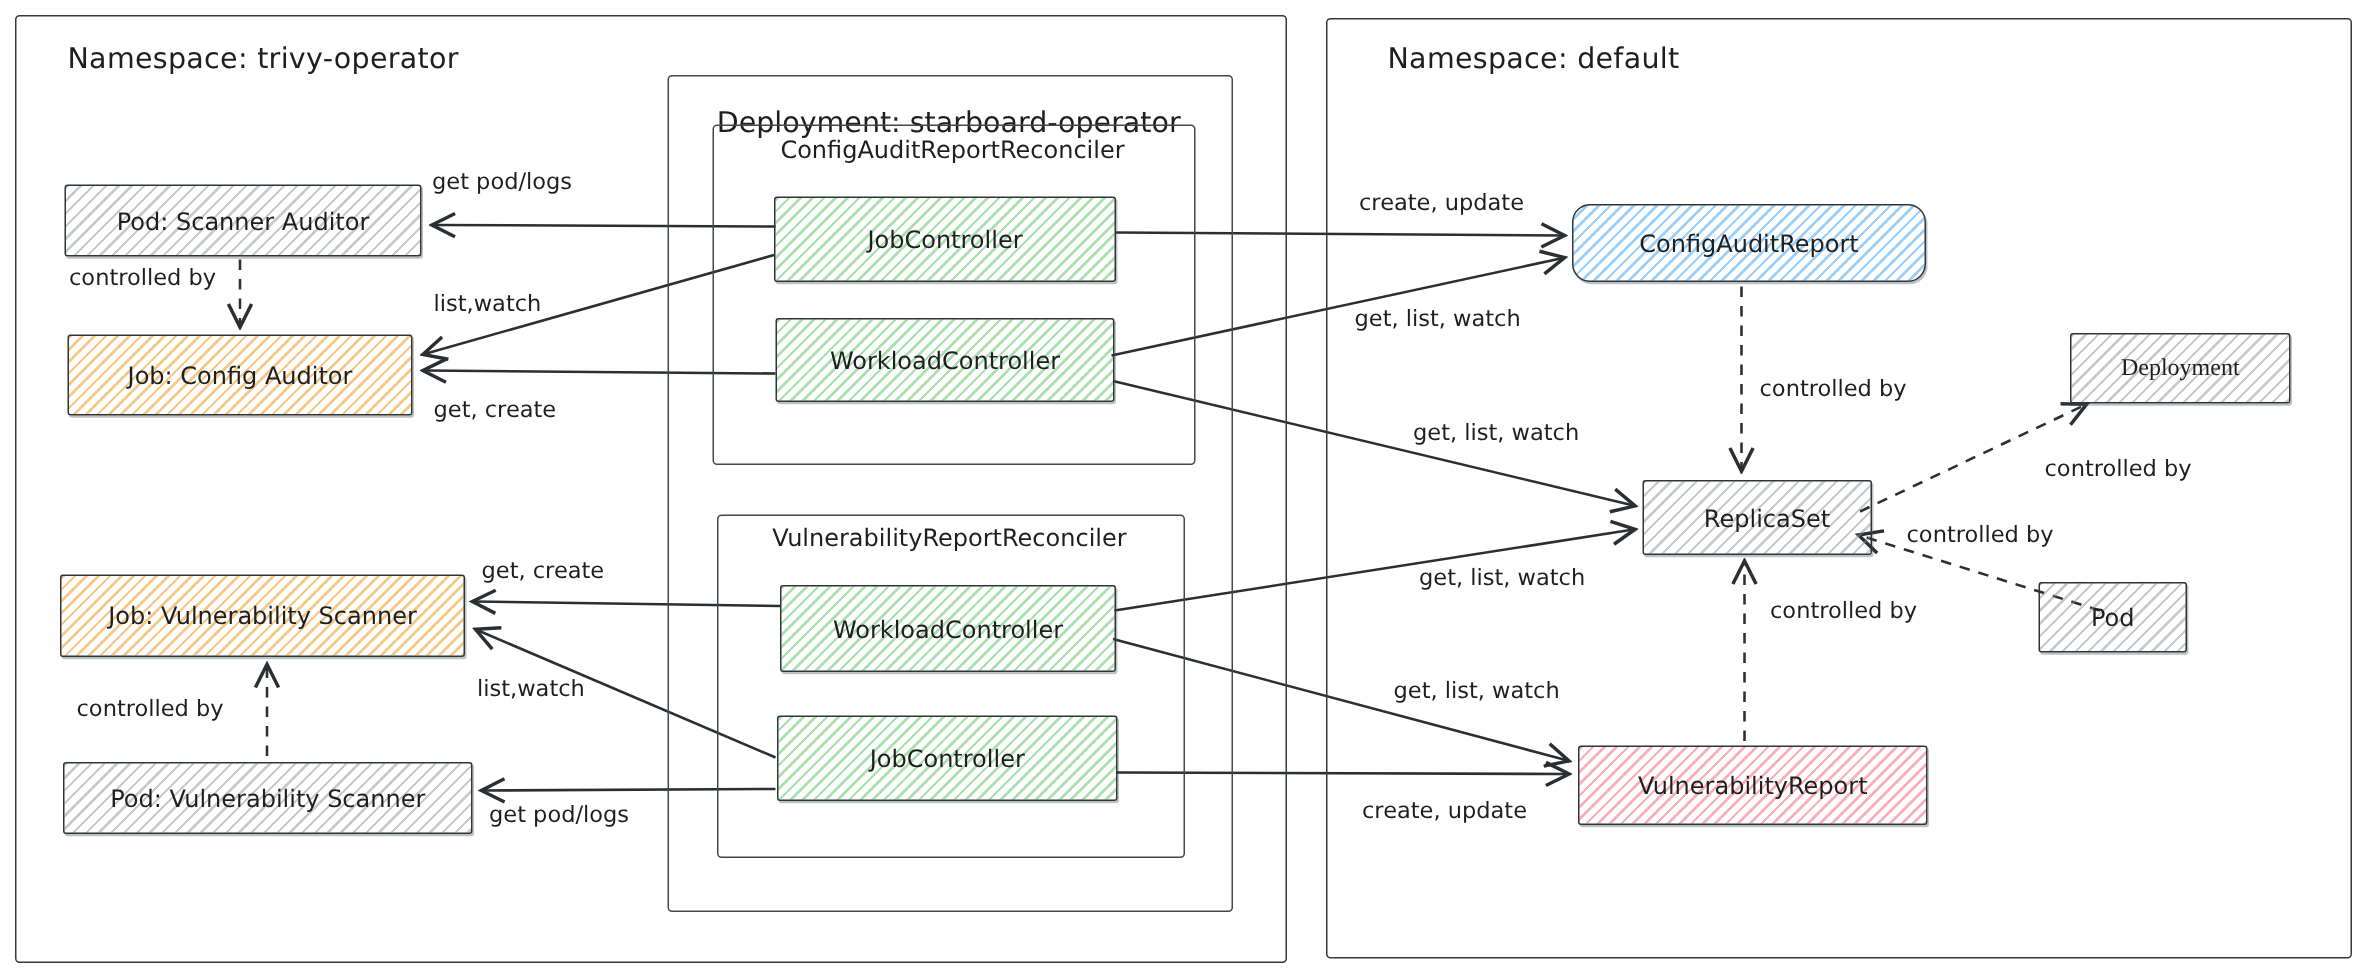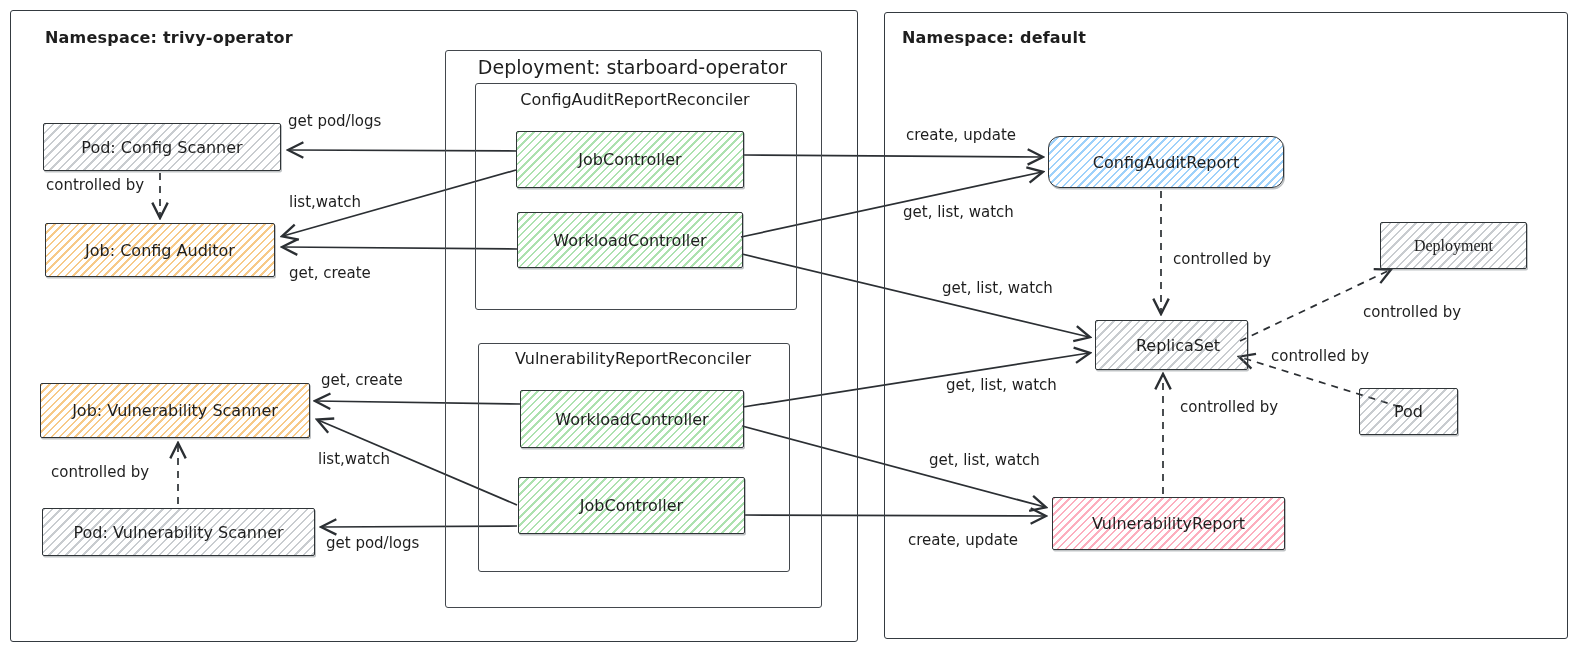--- a/index.html
+++ b/index.html
@@ -1,22 +1,22 @@
 <!DOCTYPE html>
 <html><head>
 <meta charset="utf-8">
 <style>
   html,body{margin:0;padding:0;background:#ffffff;}
   body{width:1574px;height:653px;position:relative;overflow:hidden;
        font-family:"DejaVu Sans", sans-serif;color:#1e1e1e;}
   .container{position:absolute;border:1.6px solid #343a40;border-radius:3px;background:transparent;}
   .group{position:absolute;border:1.5px solid #43484d;border-radius:3px;background:transparent;}
-  .ns-title{position:absolute;font-size:16px;font-weight:700;letter-spacing:0.2px;white-space:nowrap;}
+  .ns-title{position:absolute;font-size:19px;font-weight:400;letter-spacing:0.2px;white-space:nowrap;}
   .grp-title{position:absolute;font-size:16px;text-align:center;white-space:nowrap;}
-  .dep-title{position:absolute;font-size:19px;text-align:center;white-space:nowrap;font-weight:500;}
+  .dep-title{position:absolute;font-size:19px;text-align:center;white-space:nowrap;font-weight:500;margin-top:15px;}
   .node{position:absolute;border:1.9px solid #2f3437;border-radius:2px;
         display:flex;align-items:center;justify-content:center;
         font-size:16px;white-space:nowrap;box-shadow:1px 1.5px 0 rgba(73,80,87,.35);}
   .hatch-gray  {background:repeating-linear-gradient(135deg, rgba(134,142,150,.45) 0 1.6px, transparent 1.6px 6px);}
   .hatch-orange{background:repeating-linear-gradient(135deg, rgba(242,166,57,.60) 0 1.8px, transparent 1.8px 5.5px);}
   .hatch-green {background:repeating-linear-gradient(135deg, rgba(105,201,110,.55) 0 1.8px, transparent 1.8px 5.5px);}
   .hatch-blue  {background:repeating-linear-gradient(135deg, rgba(77,171,247,.55) 0 1.8px, transparent 1.8px 5.5px);}
   .hatch-pink  {background:repeating-linear-gradient(135deg, rgba(250,95,127,.50) 0 1.8px, transparent 1.8px 5.5px);}
   .edge-label{position:absolute;font-size:15px;white-space:nowrap;}
   svg.wires{position:absolute;left:0;top:0;pointer-events:none;}
@@ -54,32 +54,32 @@
       <line x1="1240" y1="341" x2="1390" y2="270" marker-end="url(#arr)"></line>
       <line x1="1400" y1="407" x2="1240" y2="357" marker-end="url(#arr)"></line>
     </g>
   </g>
 </svg>
 
 <div class="container" style="left:10px;top:10px;width:846px;height:630px;"></div>
 <span class="ns-title" style="left:45px;top:28px;">Namespace: trivy-operator</span>
 
 <div class="container" style="left:884px;top:12px;width:682px;height:625px;"></div>
-<span class="ns-title" style="left:902px;top:28px;">Namespace: default</span>
+<span class="ns-title" style="left:925px;top:28px;">Namespace: default</span>
 
 <div class="group" style="left:445px;top:50px;width:375px;height:556px;"></div>
 <div class="dep-title" style="left:445px;top:56px;width:375px;">Deployment: starboard-operator</div>
 
 <div class="group" style="left:475px;top:83px;width:320px;height:225px;"></div>
 <div class="grp-title" style="left:475px;top:90px;width:320px;">ConfigAuditReportReconciler</div>
 
 <div class="group" style="left:478px;top:343px;width:310px;height:227px;"></div>
 <div class="grp-title" style="left:478px;top:349px;width:310px;">VulnerabilityReportReconciler</div>
 
-<div class="node hatch-gray" style="left:43px;top:123px;width:236px;height:46px;">Pod: Config Scanner</div>
+<div class="node hatch-gray" style="left:43px;top:123px;width:236px;height:46px;">Pod: Scanner Auditor</div>
 
 <div class="node hatch-orange" style="left:45px;top:223px;width:228px;height:52px;text-align:center;">Job: Config Auditor</div>
 
 <div class="node hatch-orange" style="left:40px;top:383px;width:268px;height:53px;">Job: Vulnerability Scanner</div>
 
 <div class="node hatch-gray" style="left:42px;top:508px;width:271px;height:46px;">Pod: Vulnerability Scanner</div>
 
 <div class="node hatch-green" style="left:516px;top:131px;width:226px;height:55px;">JobController</div>
 
 <div class="node hatch-green" style="left:517px;top:212px;width:224px;height:54px;">WorkloadController</div>

